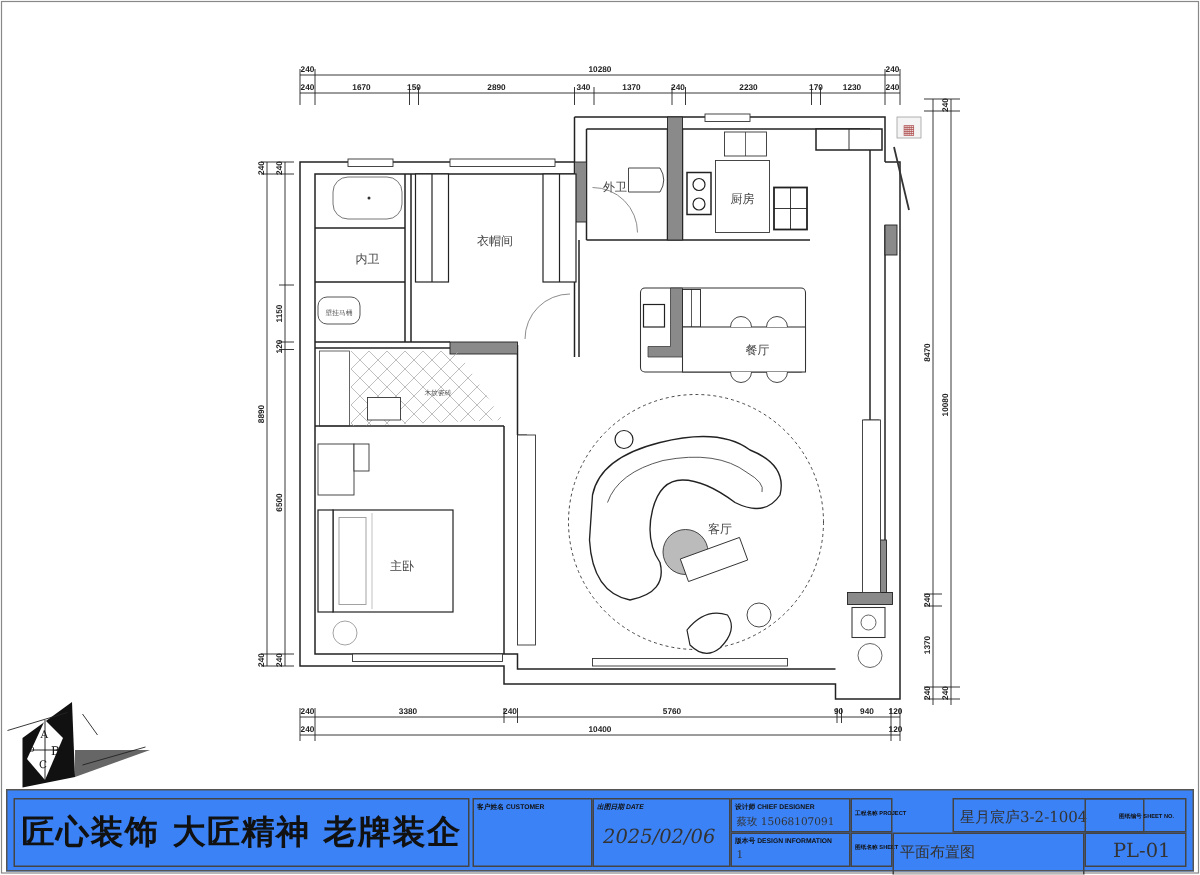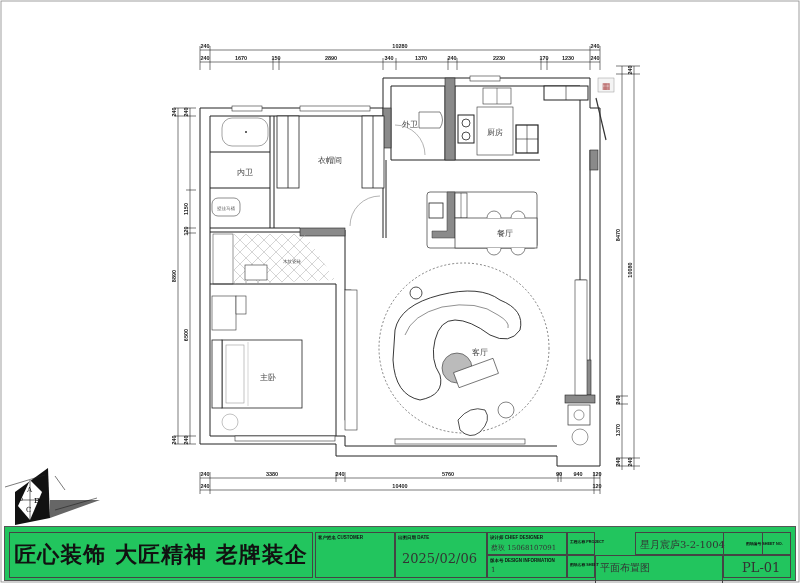--- a/index.html
+++ b/index.html
@@ -1,21 +1,21 @@
 <!DOCTYPE html>
 <html><head>
 <meta charset="utf-8">
 <style>
   html,body{margin:0;padding:0;background:#fff;}
   body{width:800px;height:583px;position:relative;overflow:hidden;font-family:"DejaVu Serif",serif;}
   #plan{position:absolute;left:0;top:0;width:800px;height:583px;}
   .dim{font-family:"Liberation Sans",sans-serif;font-size:5.5px;font-weight:bold;fill:#222;}
   .room{font-family:"DejaVu Serif",serif;font-size:8px;fill:#444;}
   .tiny{font-family:"DejaVu Sans",sans-serif;font-size:4.5px;fill:#555;}
-  #titleblock{position:absolute;left:4px;top:526px;width:792px;height:55px;border:1px solid #555;box-sizing:border-box;background:#22c55e;}
+  #titleblock{position:absolute;left:4px;top:526px;width:792px;height:55px;border:1px solid #555;box-sizing:border-box;background:#3b82f6;}
   .tb-cell{position:absolute;border:1px solid #444;box-sizing:border-box;}
   .slogan{font-family:"DejaVu Sans",sans-serif;font-weight:bold;font-size:22px;color:#111;letter-spacing:1px;display:flex;align-items:center;justify-content:center;white-space:nowrap;}
   .lbl{font-family:"Liberation Sans",sans-serif;font-size:4.5px;font-weight:bold;color:#111;position:absolute;left:2px;top:2px;white-space:nowrap;}
   .val{font-family:"DejaVu Serif",serif;color:#333;position:absolute;white-space:nowrap;}
 </style>
 </head>
 <body>
 
 <svg id="plan" viewBox="0 0 800 583" xmlns="http://www.w3.org/2000/svg">
 
@@ -268,21 +268,21 @@
   </g>
 </svg>
 
 <div id="titleblock">
   <div class="tb-cell slogan" style="left:4px;top:5px;width:304px;height:46px;">匠心装饰 大匠精神 老牌装企</div>
 
   <div class="tb-cell" style="left:310px;top:5px;width:80px;height:46px;">
     <span class="lbl">客户姓名 CUSTOMER</span>
   </div>
 
-  <div class="tb-cell" style="left:390px;top:5px;width:92px;height:46px;">
+  <div class="tb-cell" style="left:390px;top:5px;width:92px;height:46px;font-style:italic;">
     <span class="lbl">出图日期 DATE</span>
     <span class="val" style="left:6px;top:18px;font-size:13px;">2025/02/06</span>
   </div>
 
   <div class="tb-cell" style="left:482px;top:5px;width:80px;height:23px;">
     <span class="lbl">设计师 CHIEF DESIGNER</span>
     <span class="val" style="left:3px;top:10px;font-size:7px;">蔡玫 15068107091</span>
   </div>
   <div class="tb-cell" style="left:482px;top:28px;width:80px;height:23px;">
     <span class="lbl">版本号 DESIGN INFORMATION</span>

